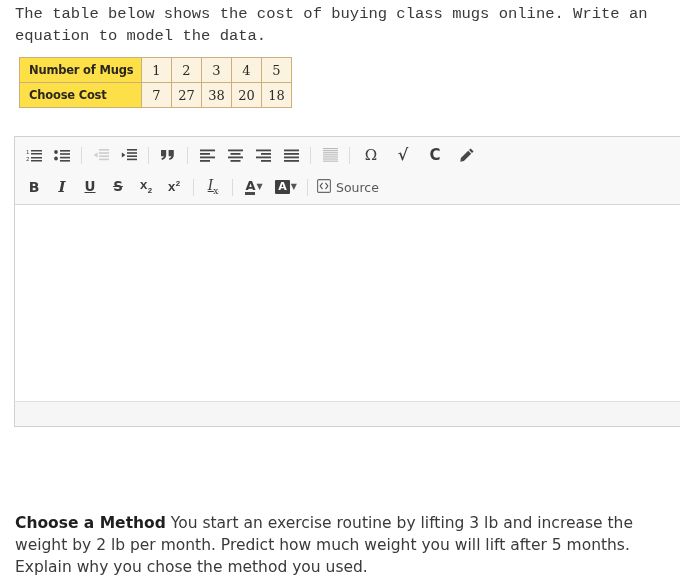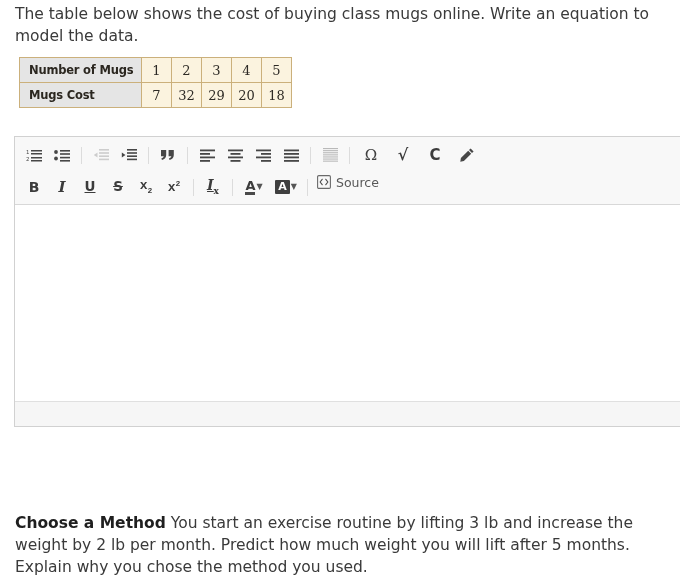--- a/index.html
+++ b/index.html
@@ -17,41 +17,42 @@
     position: relative;
   }
 
   
   .prompt {
     font-size: 15.5px;
     line-height: 22px;
     color: #3a3a3a;
     padding: 3px 8px 0 15px;
     max-width: 665px;
+    font-family: Liberation Mono, monospace;
   }
 
   
   .table-wrap {
     padding: 10px 0 0 19px;
   }
   table.data-table {
     border-collapse: collapse;
     border: 1px solid #c8ab72;
     font-family: "DejaVu Serif", "Liberation Serif", serif;
   }
   table.data-table td {
     border: 1px solid #cbb07b;
     text-align: center;
     font-size: 13px;
     color: #2d2a25;
     height: 25px;
     box-sizing: border-box;
   }
   table.data-table td.rowhead {
-    background: #e5e5e5;
+    background: #fde047;
     font-family: "DejaVu Sans", "Liberation Sans", sans-serif;
     font-weight: bold;
     font-size: 11.5px;
     text-align: left;
     padding-left: 9px;
     width: 122px;
     color: #2b2720;
     letter-spacing: -0.2px;
   }
   table.data-table td.datacell {
@@ -95,20 +96,21 @@
   .tb-btn svg { display: block; }
   .tb-sep {
     width: 1px;
     height: 17px;
     background: #dcdcdc;
     margin: 0 5px;
     flex: 0 0 1px;
   }
   .tb-text {
     display: flex;
+    align-items: center;
     height: 24px;
     padding: 0 6px 0 3px;
     margin: 0 1px;
     border-radius: 2px;
     cursor: pointer;
     font-size: 12.5px;
     color: #585858;
   }
   .tb-text .lbl { margin-left: 5px; }
   .tb-btn .caret {
@@ -131,21 +133,21 @@
   .fmt.strike { text-decoration: line-through; font-weight: bold; font-family:"DejaVu Sans","Liberation Sans",sans-serif; font-size:13.5px;}
   .fmt.sub, .fmt.sup {
     font-weight: bold;
     font-family: Liberation Mono, monospace;
     font-size: 13px;
   }
   .fmt.sub sub, .fmt.sup sup { font-size: 8px; }
   .fmt.omega { font-size: 15px; color: #3f3f3f; }
   .fmt.radical { font-size: 16px; font-weight: bold; }
   .fmt.chem { font-weight: bold; font-size: 15px; font-family:"DejaVu Sans","Liberation Sans",sans-serif;}
-  .fmt.tx { font-style: italic; font-weight: bold; text-decoration: underline; font-size: 14px; }
+  .fmt.tx { font-style: italic; font-weight: normal; text-decoration: underline; font-size: 14px; }
   .fmt.tx sub { font-style: normal; text-decoration: none; font-size: 9px; }
 
   .colorA {
     font-weight: bold;
     font-size: 13px;
     font-family: "DejaVu Sans","Liberation Sans",sans-serif;
     border-bottom: 3px solid #4a4a4a;
     line-height: 13px;
     color: #3c3c3c;
   }
@@ -195,24 +197,24 @@
     <tbody>
       <tr>
         <td class="rowhead">Number of Mugs</td>
         <td class="datacell">1</td>
         <td class="datacell">2</td>
         <td class="datacell">3</td>
         <td class="datacell">4</td>
         <td class="datacell">5</td>
       </tr>
       <tr>
-        <td class="rowhead">Mugs Cost</td>
+        <td class="rowhead">Choose Cost</td>
         <td class="datacell">7</td>
-        <td class="datacell">32</td>
-        <td class="datacell">29</td>
+        <td class="datacell">27</td>
+        <td class="datacell">38</td>
         <td class="datacell">20</td>
         <td class="datacell">18</td>
       </tr>
     </tbody>
   </table>
 </div>
 
 <div class="editor">
 
   <div class="toolbar">

